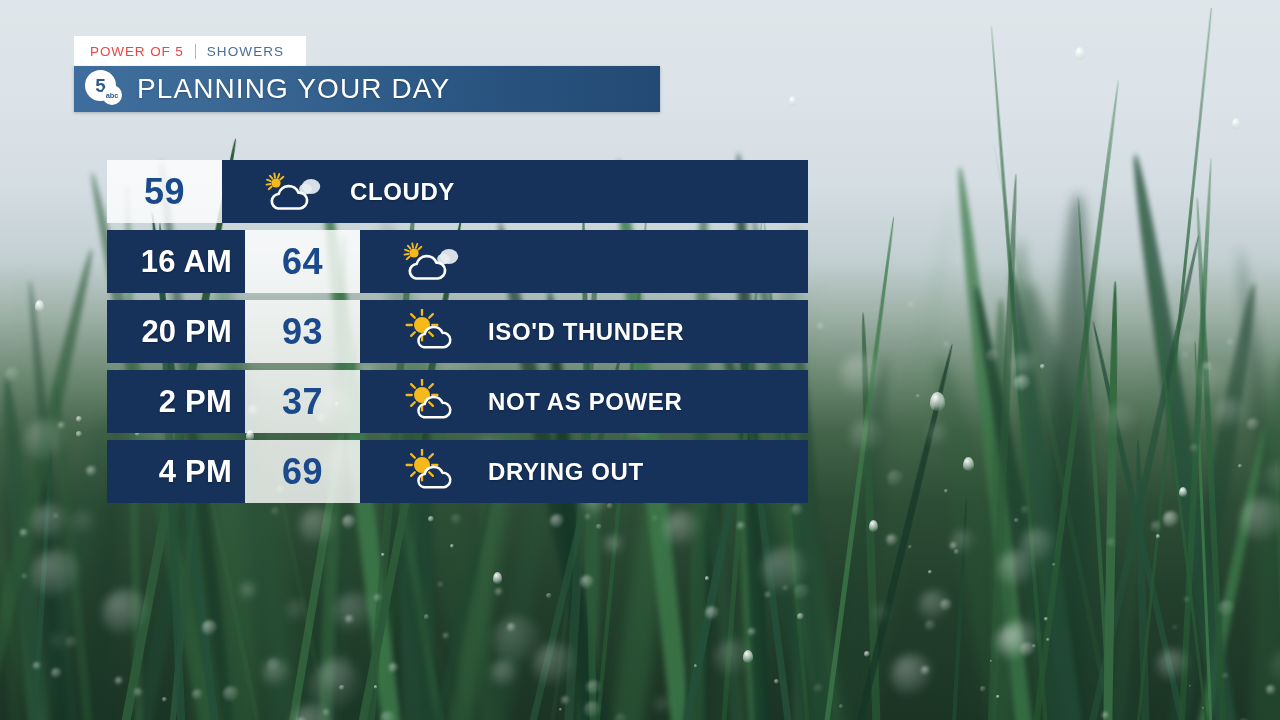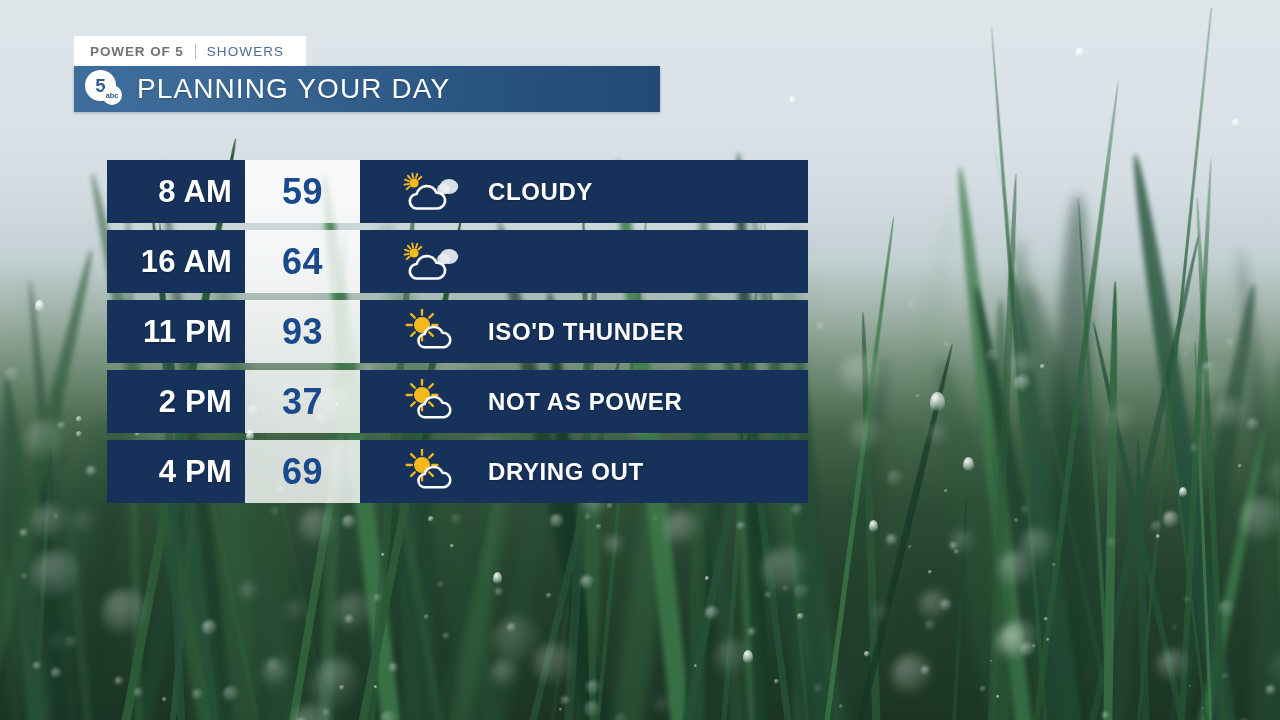--- a/index.html
+++ b/index.html
@@ -63,21 +63,21 @@
   
   #kicker {
     position:absolute; left:74px; top:36px;
     height:30px;
     background:#ffffff;
     display:flex; align-items:center;
     padding:0 22px 0 16px;
     z-index:8;
   }
   #kicker .k-main {
-    font-size:13.5px; font-weight:bold; color:#737373;
+    font-size:13.5px; font-weight:normal; color:#ef4444;
     letter-spacing:.9px;
   }
   #kicker .k-sep {
     width:1px; height:15px; background:#aab9c8;
     margin:0 11px;
   }
   #kicker .k-sub {
     font-size:13.5px; font-weight:400; color:#4a6d96;
     letter-spacing:1.1px;
   }
@@ -528,23 +528,20 @@
   <div id="logo">
     <div class="ring"></div>
     <div class="five">5</div>
     <div class="abc">abc</div>
   </div>
   <div id="title-text">PLANNING YOUR DAY</div>
 </div>
 
 <div id="table">
   <div class="row">
-    <div class="c-time">
-      <span>8 AM</span>
-    </div>
     <div class="c-temp">
       <span>59</span>
     </div>
     <div class="c-cond">
       <div class="icon-wrap">
           <svg viewBox="0 0 62 46">
     <g>
               <line x1="9.71" y1="17.60" x2="6.65" y2="20.17" stroke="#f6b91c" stroke-width="1.9" stroke-linecap="round"></line>
               <line x1="8.49" y1="14.97" x2="4.55" y2="15.67" stroke="#f6b91c" stroke-width="1.9" stroke-linecap="round"></line>
               <line x1="8.74" y1="12.08" x2="4.98" y2="10.72" stroke="#f6b91c" stroke-width="1.9" stroke-linecap="round"></line>
@@ -592,21 +589,21 @@
              a7.3 7.3 0 0 1 .7 -14.5
              a10.4 10.4 0 0 1 19.8 -1.3
              a7.9 7.9 0 0 1 1.3 15.8 Z" fill="none" stroke="#ffffff" stroke-width="2.7" stroke-linejoin="round"></path>
   </svg>
         </div>
     </div>
   </div>
 
   <div class="row">
     <div class="c-time">
-      <span>11 PM</span>
+      <span>20 PM</span>
     </div>
     <div class="c-temp">
       <span>93</span>
     </div>
     <div class="c-cond">
       <div class="icon-wrap">
           <svg viewBox="0 0 62 46">
       <g>
               <line x1="22.00" y1="5.80" x2="22.00" y2="0.60" stroke="#f6b91c" stroke-width="2.3" stroke-linecap="round"></line>
               <line x1="29.21" y1="8.79" x2="32.89" y2="5.11" stroke="#f6b91c" stroke-width="2.3" stroke-linecap="round"></line>

